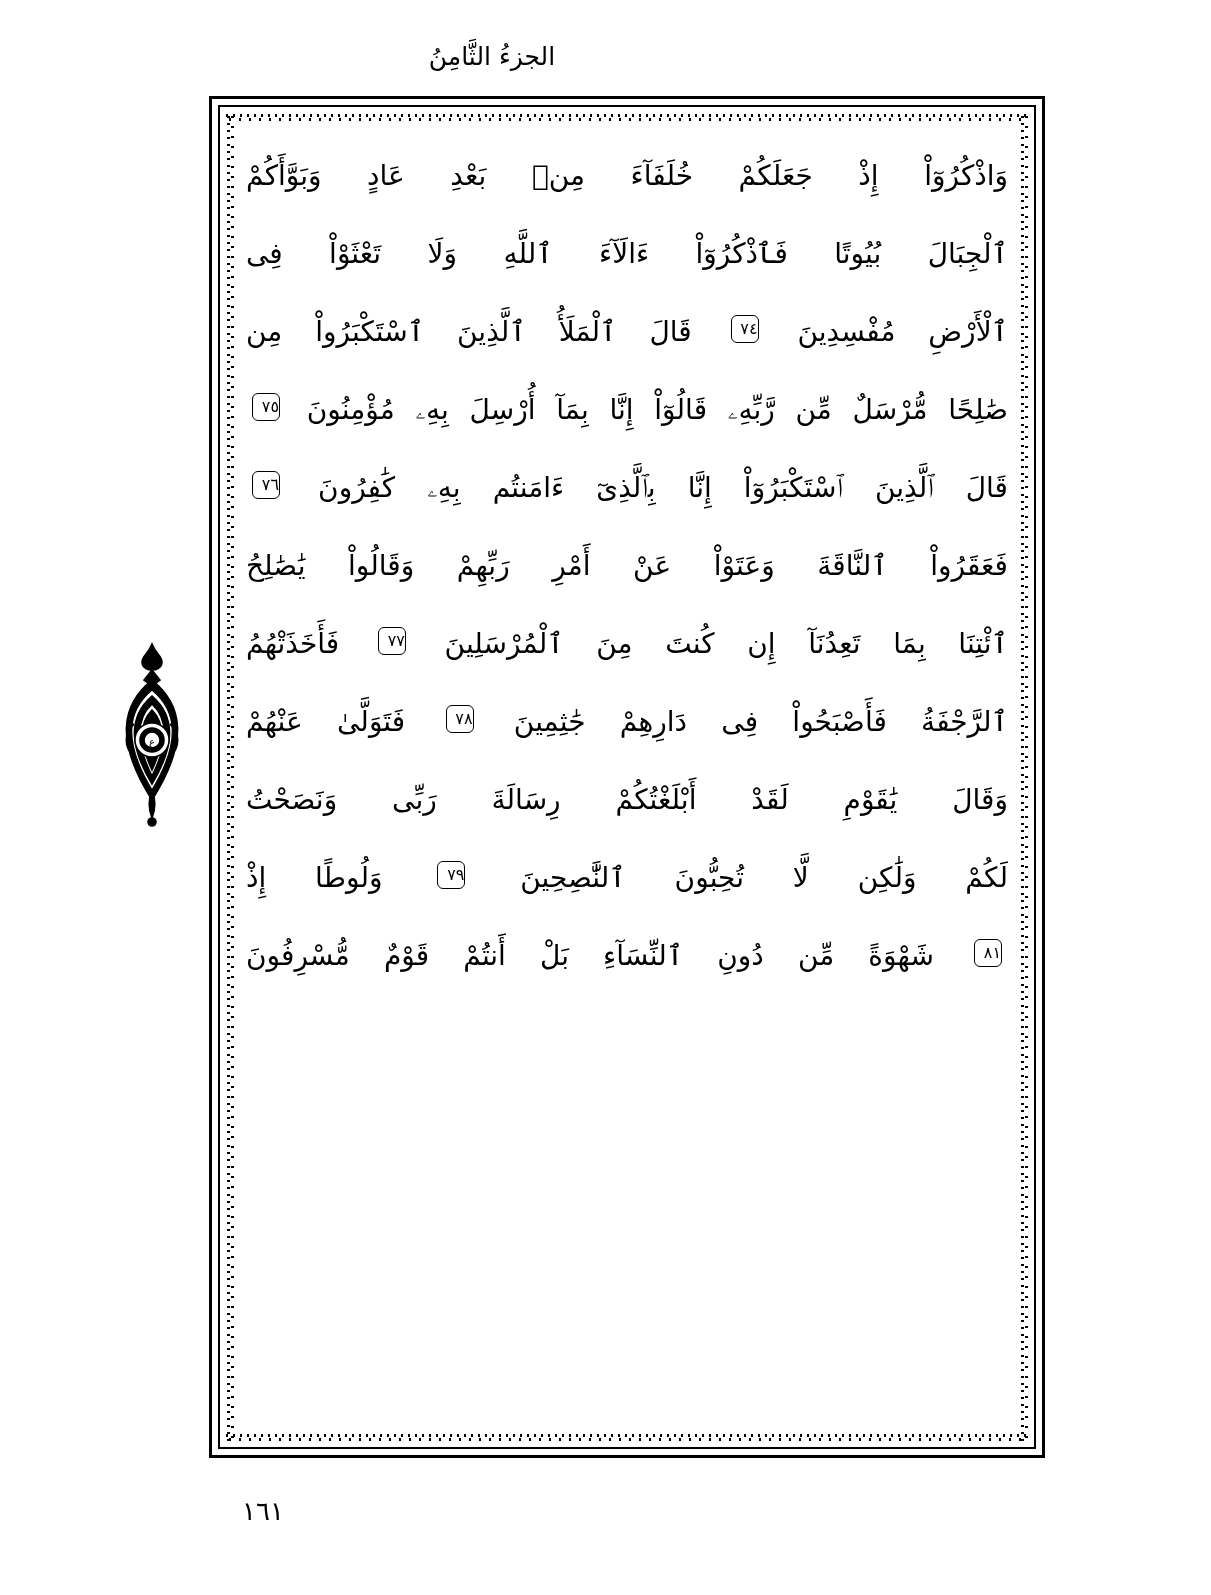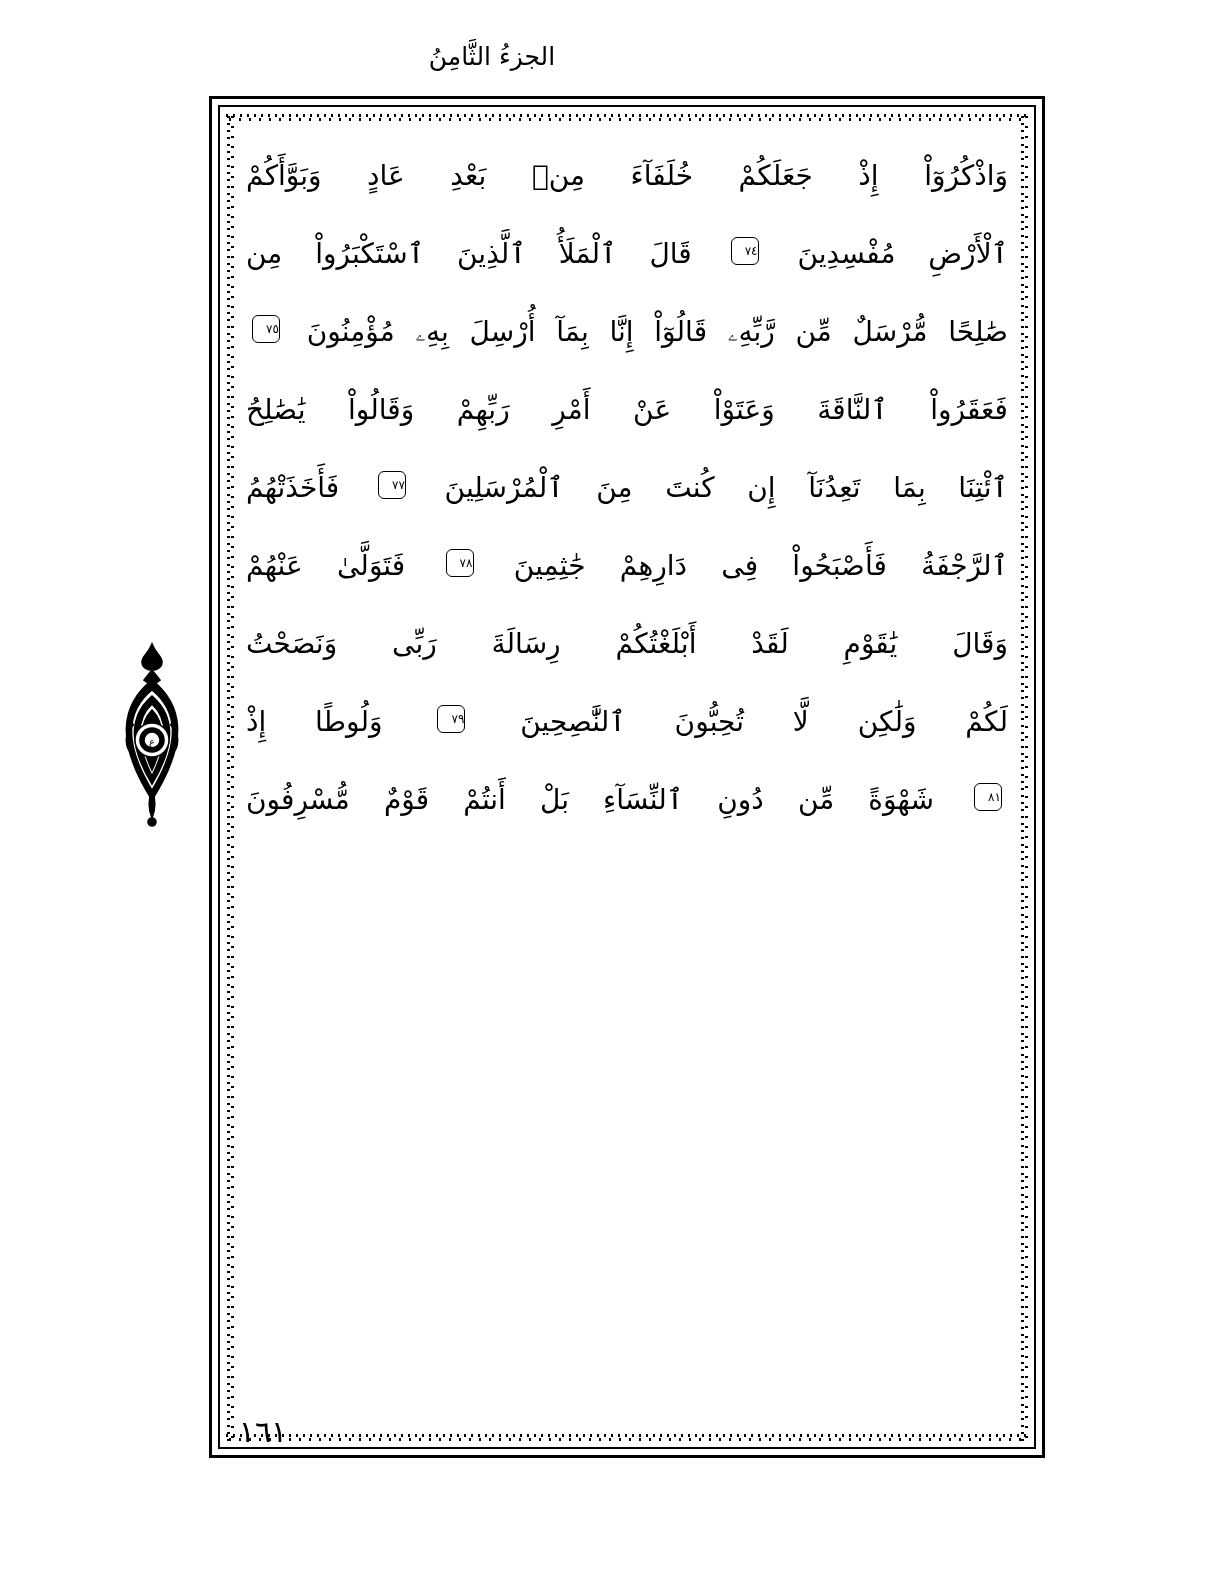--- a/index.html
+++ b/index.html
@@ -107,21 +107,21 @@
     letter-spacing: 0px;
   }
 
   
   .aya-mark {
     display: inline-block;
     width: 26px;
     height: 26px;
     line-height: 26px;
     text-align: right;
-    font-size: 12px;
+    font-size: 16px;
     border: 1.5px solid #000;
     border-radius: 6px;
     margin: 4px 6px;
     vertical-align: middle;
     font-family: "DejaVu Sans", sans-serif;
     transform: rotate(0deg);
     position: relative;
     top: -4px;
   }
 
@@ -130,25 +130,25 @@
     position: absolute;
     left: 104px;
     top: 640px;
     width: 96px;
     height: 190px;
   }
 
   
   .page-number {
     position: absolute;
-    top: 1414px;
+    top: 1496px;
     left: 203px;
     width: 120px;
     text-align: center;
-    font-size: 30px;
+    font-size: 26px;
     direction: rtl;
     font-family: "DejaVu Sans", sans-serif;
   }
 </style>
 </head>
 <body>
 
 <div class="juz-header">الجزءُ الثَّامِنُ</div>
 
 <div class="page-frame">
@@ -159,33 +159,40 @@
     <div class="braid braid-left"></div>
     <div class="braid braid-right"></div>
 
     <div class="text-block">
 
       <div class="aya-line">
         <span>وَاذْكُرُوٓاْ إِذْ جَعَلَكُمْ خُلَفَآءَ مِنۢ بَعْدِ عَادٍ وَبَوَّأَكُمْ</span>
       </div>
 
 
+      <div class="aya-line">
+        <span>ٱلْجِبَالَ بُيُوتًا فَٱذْكُرُوٓاْ ءَالَآءَ ٱللَّهِ وَلَا تَعْثَوْاْ فِى</span>
+      </div>
 
       <div class="aya-line">
         <span>ٱلْأَرْضِ مُفْسِدِينَ</span>
         <span class="aya-mark">٧٤</span>
         <span>قَالَ ٱلْمَلَأُ ٱلَّذِينَ ٱسْتَكْبَرُواْ مِن</span>
       </div>
 
 
       <div class="aya-line">
         <span>صَٰلِحًا مُّرْسَلٌ مِّن رَّبِّهِۦ قَالُوٓاْ إِنَّا بِمَآ أُرْسِلَ بِهِۦ مُؤْمِنُونَ</span>
         <span class="aya-mark">٧٥</span>
       </div>
 
+      <div class="aya-line">
+        <span>قَالَ ٱلَّذِينَ ٱسْتَكْبَرُوٓاْ إِنَّا بِٱلَّذِىٓ ءَامَنتُم بِهِۦ كَٰفِرُونَ</span>
+        <span class="aya-mark">٧٦</span>
+      </div>
 
       <div class="aya-line">
         <span>فَعَقَرُواْ ٱلنَّاقَةَ وَعَتَوْاْ عَنْ أَمْرِ رَبِّهِمْ وَقَالُواْ يَٰصَٰلِحُ</span>
       </div>
 
       <div class="aya-line">
         <span>ٱئْتِنَا بِمَا تَعِدُنَآ إِن كُنتَ مِنَ ٱلْمُرْسَلِينَ</span>
         <span class="aya-mark">٧٧</span>
         <span>فَأَخَذَتْهُمُ</span>
       </div>

